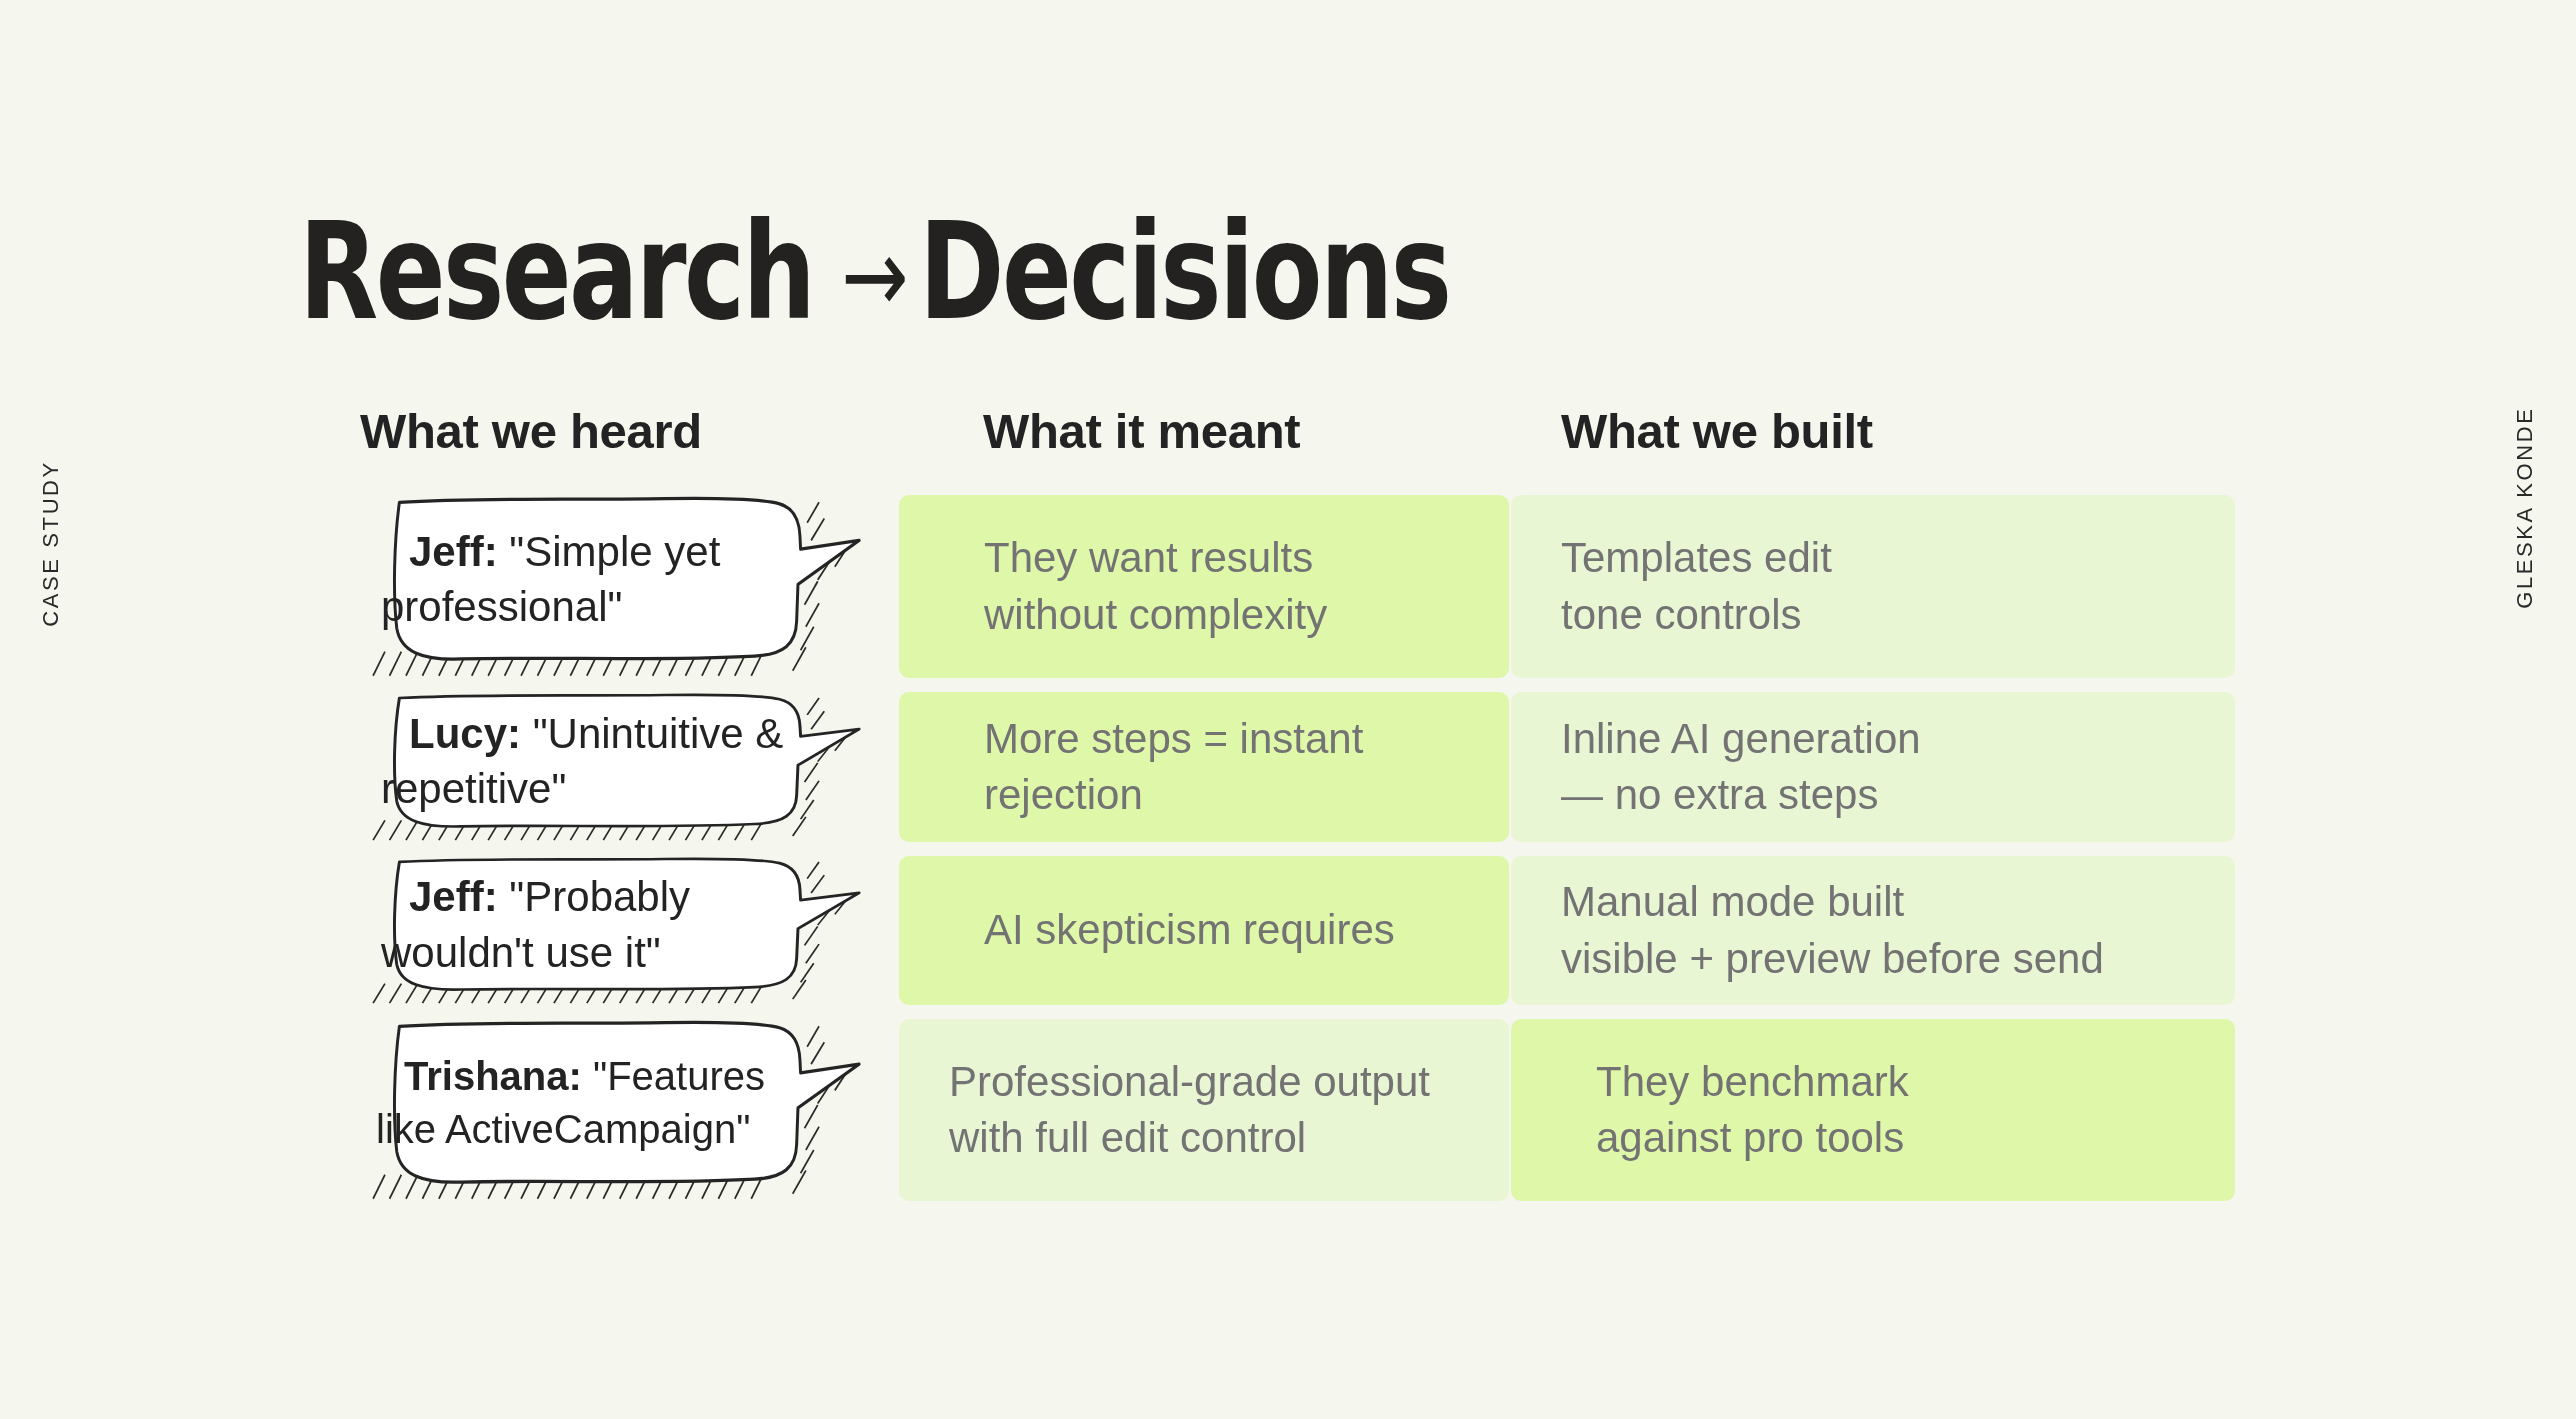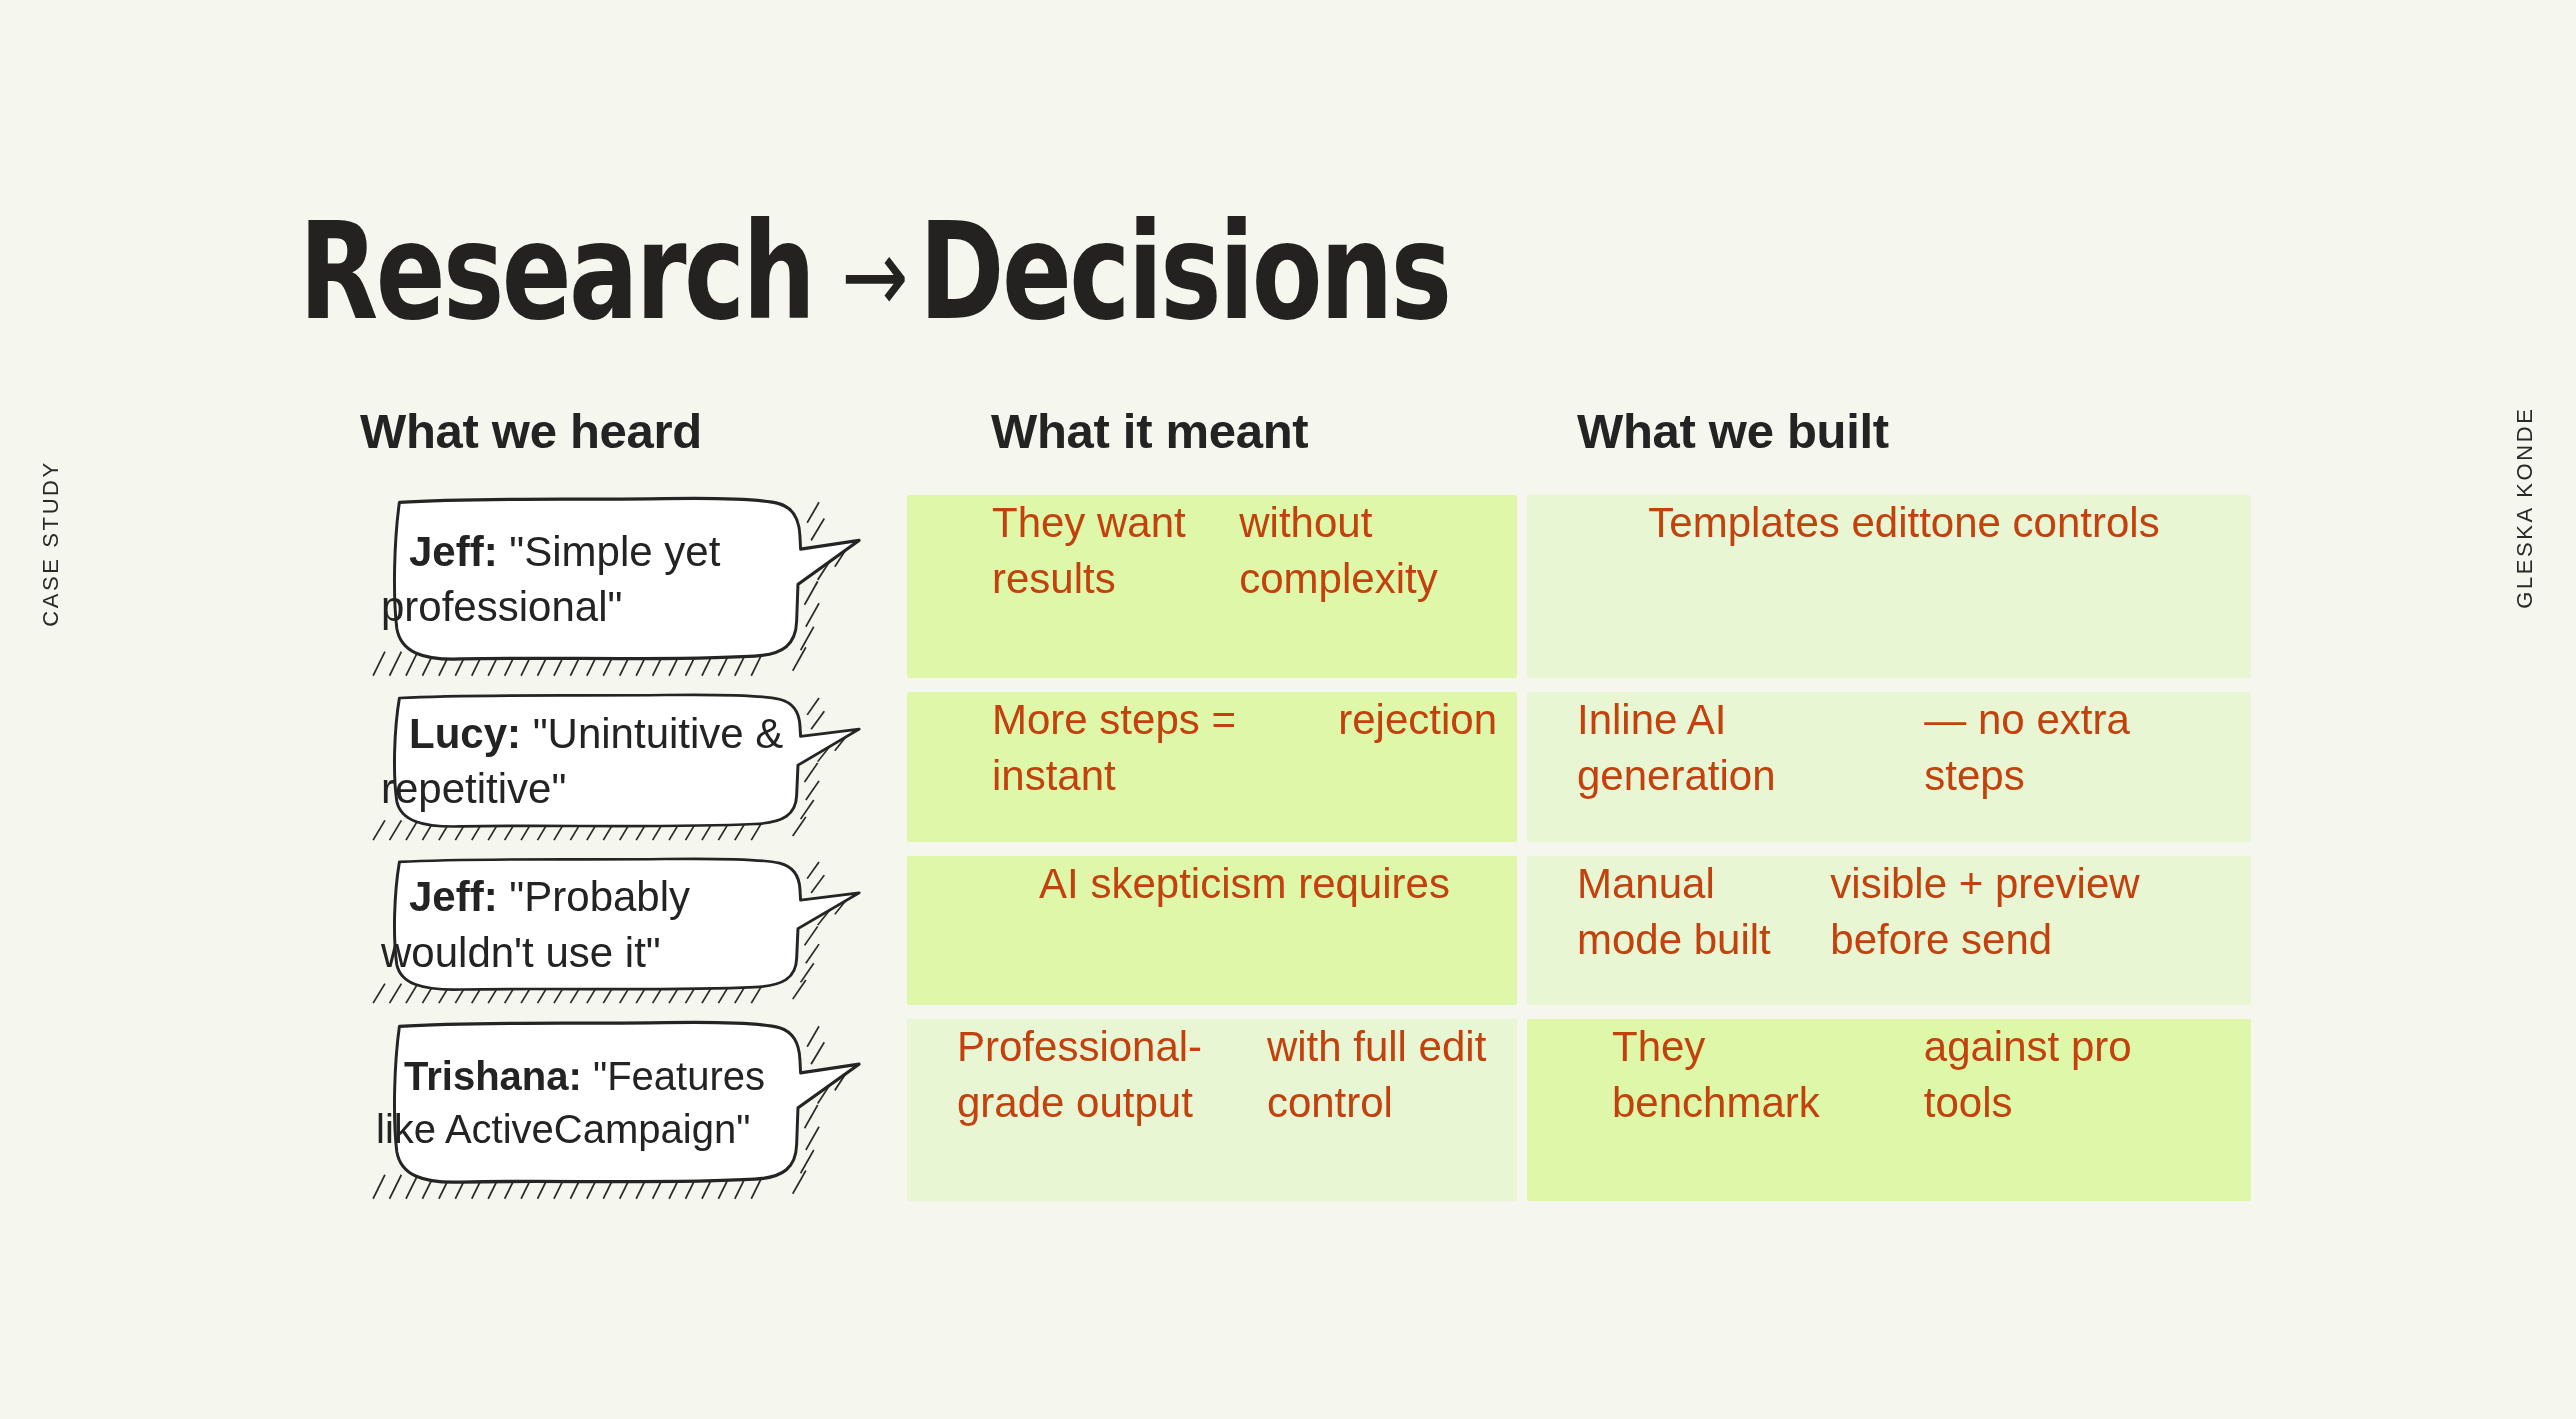--- a/index.html
+++ b/index.html
@@ -50,44 +50,44 @@
     position: relative; top: -4px;
   }
 
   
   .grid {
     position: absolute;
     left: 356px; top: 394px;
     display: grid;
     grid-template-columns: 541px 610px 724px;
     grid-template-rows: 87px 183px 150px 149px 182px;
-    gap: 14px 10px;
+    gap: 14px 2px;
   }
   .col-header {
     align-self: end;
     padding-bottom: 22.3px;
     font-size: 49px;
     font-weight: 700;
     letter-spacing: -0.3px;
     color: #232323;
     white-space: nowrap;
   }
   .col-header.h-heard { padding-left: 4px;  }
   .col-header.h-meant { padding-left: 84px; }
   .col-header.h-built { padding-left: 50px; margin-top: 38px; }
 
   
   .cell {
     display: flex;
-    flex-direction: row;
+    flex-direction: column;
     justify-content: center;
-    border-radius: 2px;
+    border-radius: 10px;
     font-size: 42px;
     line-height: 1.34;
-    color: #c2410c;
+    color: #737373;
   }
   .cell.meant { background: #def7a8; padding-left: 85px; padding-right: 20px; }
   .cell.built { background: #e9f6d4; padding-left: 50px;  padding-right: 20px; }
   .cell span { display: block; }
 
   
   .bubble-wrap {
     position: relative;
     width: 513px;
     height: 100%;

